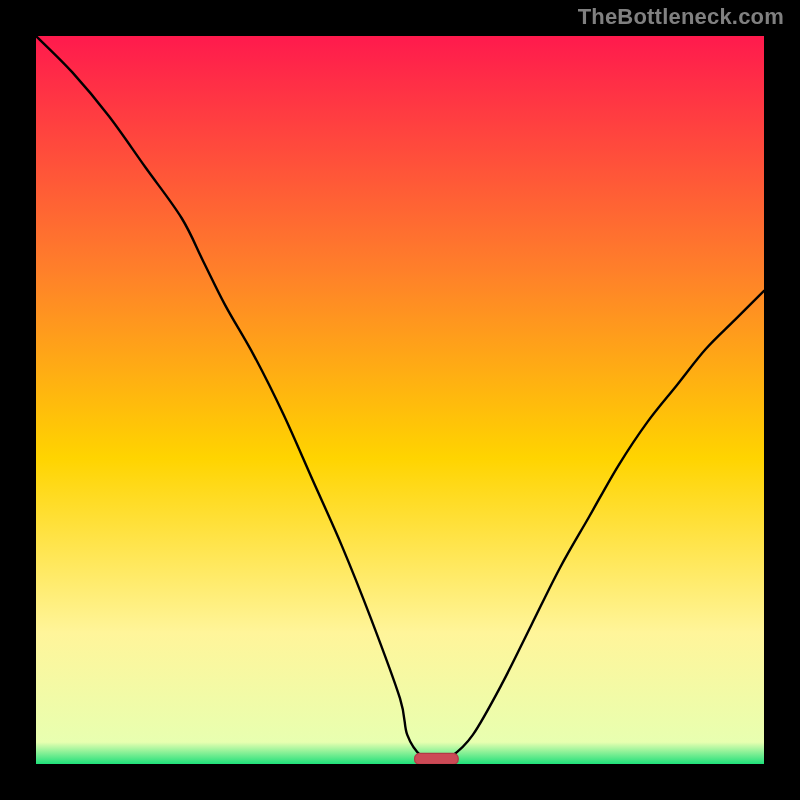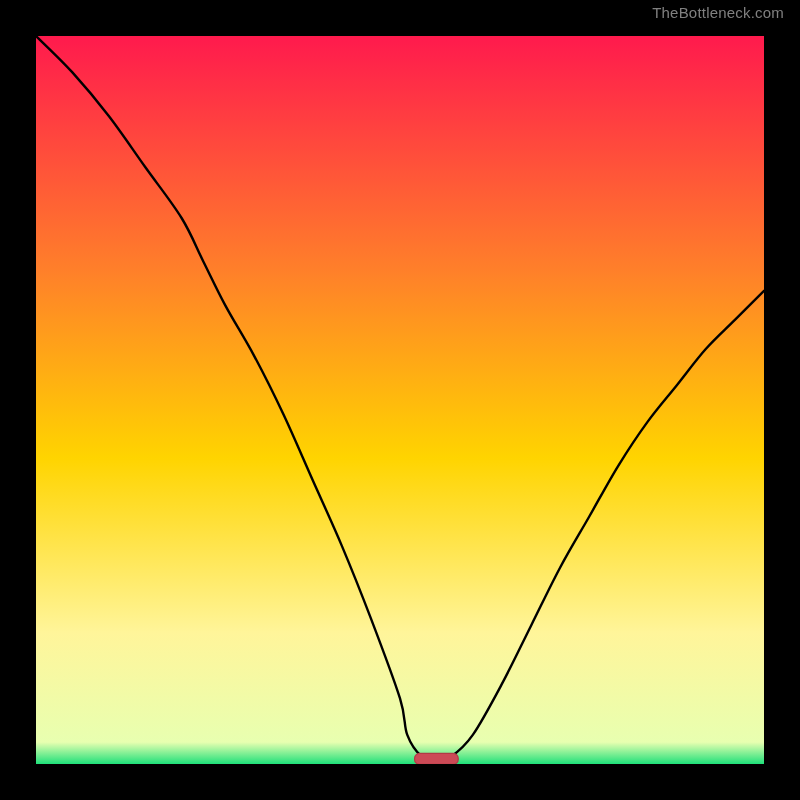--- a/index.html
+++ b/index.html
@@ -15,22 +15,22 @@
     position: relative;
     width: 800px;
     height: 800px;
     background: #000;
   }
   .watermark {
     position: absolute;
     top: 4px;
     right: 16px;
     color: #808080;
-    font-size: 15px;
-    font-weight: 400;
+    font-size: 22px;
+    font-weight: 700;
     letter-spacing: 0.2px;
     z-index: 10;
   }
   .plot-outer {
     position: absolute;
     left: 36px;
     top: 36px;
     width: 728px;
     height: 728px;
     background: #000;

